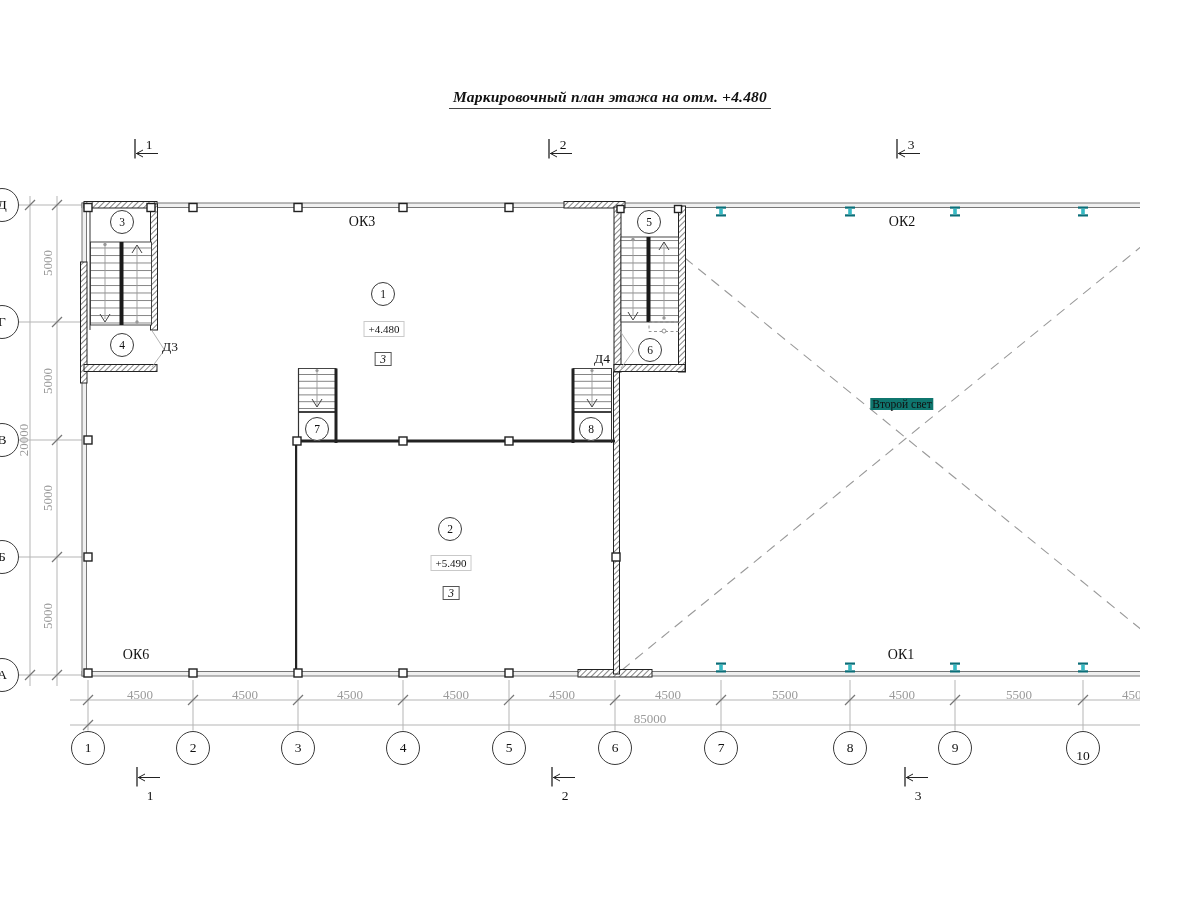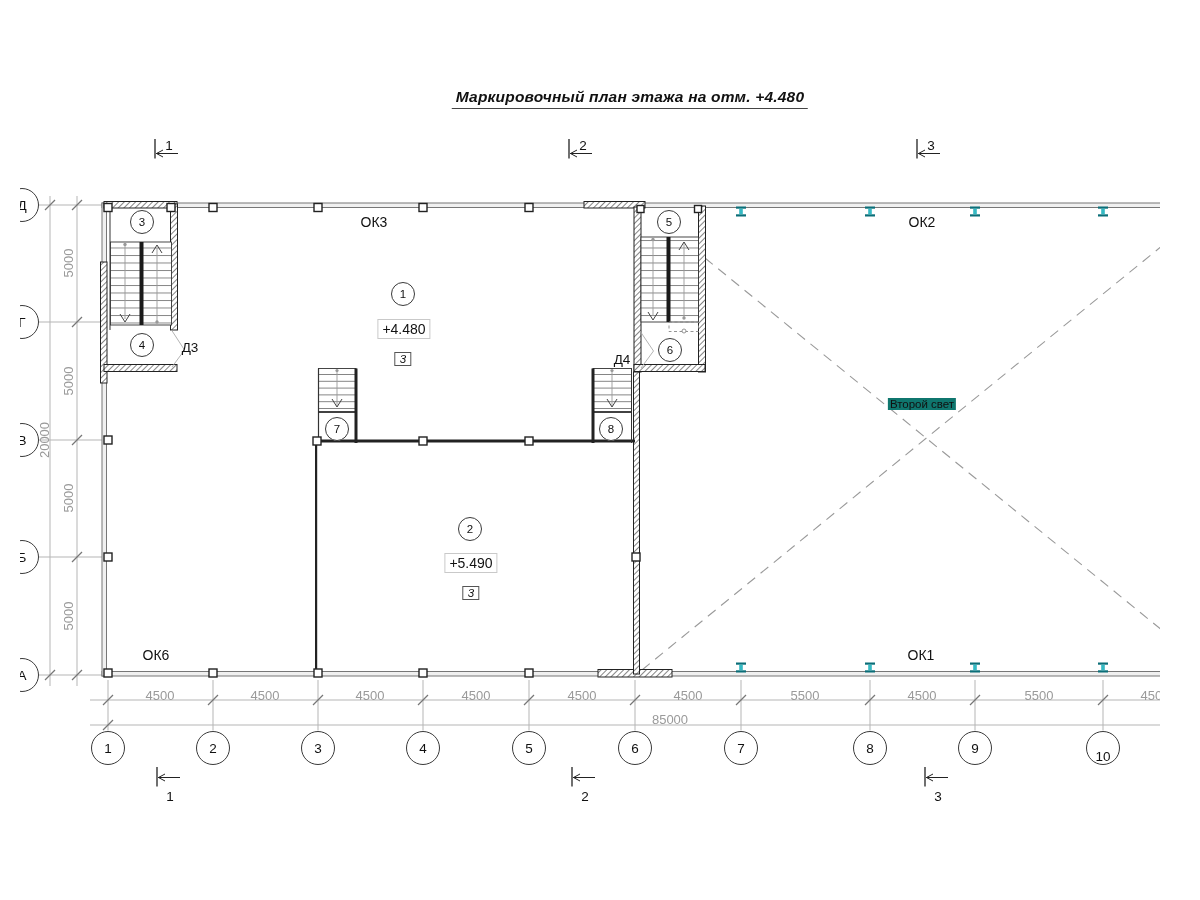--- a/index.html
+++ b/index.html
@@ -1,18 +1,18 @@
 <!DOCTYPE html>
 <html><head>
 <meta charset="utf-8">
 <style>
   html,body { margin:0; padding:0; background:#fff; }
   #sheet {
     position:relative; width:1140px; height:900px; background:#fff;
-    overflow:hidden; font-family:Liberation Sans, sans-serif; color:#111;margin-left:20px;
+    overflow:hidden; font-family:Liberation Serif, serif; color:#111;
   }
   #sheet svg { position:absolute; left:0; top:0; }
   .t { position:absolute; white-space:nowrap; transform:translate(-50%,-50%); }
   .title {
     position:absolute; transform:translateX(-50%);
     font-size:15.5px; font-style:italic; font-weight:bold;
     border-bottom:1.2px solid #444; padding:0 4px 2px 4px; letter-spacing:.2px;
   }
   .dim  { color:#9a9a9a; font-size:13px; }
   .vdim { transform:translate(-50%,-50%) rotate(-90deg); }
@@ -23,21 +23,21 @@
   .circ {
     position:absolute; width:24px; height:24px; box-sizing:border-box;
     border:1px solid #3a3a3a; border-radius:50%; background:#fff;
     display:flex; align-items:center; justify-content:center; font-size:11.5px;
   }
   .axc {
     position:absolute; width:34px; height:34px; box-sizing:border-box;
     border:1.2px solid #3a3a3a; border-radius:50%; background:#fff;
     display:flex; align-items:center; justify-content:center; font-size:13.5px;
   }
-  .elev { border:1px solid #c9c9c9; background:#fff; padding:1px 4px; font-size:14px; }
+  .elev { border:1px solid #c9c9c9; background:#fff; padding:1px 4px; font-size:11px; }
   .typ  { border:1px solid #555; background:#fff; padding:0 4.5px; font-size:11.5px; font-style:italic; }
 </style>
 </head>
 <body>
 
 <div id="sheet">
 
   <svg width="1200" height="900" viewBox="0 0 1200 900">
     <defs>
       <pattern id="hatch" width="4" height="4" patternUnits="userSpaceOnUse" patternTransform="rotate(45)">
@@ -281,21 +281,21 @@
 
   <div class="title" style="left:610px; top:88px;">Маркировочный план этажа на отм. +4.480</div>
 
   <span class="t sec" style="left:149px; top:145px;">1</span>
   <span class="t sec" style="left:563px; top:145px;">2</span>
   <span class="t sec" style="left:911px; top:145px;">3</span>
   <span class="t sec" style="left:150px; top:796px;">1</span>
   <span class="t sec" style="left:565px; top:796px;">2</span>
   <span class="t sec" style="left:918px; top:796px;">3</span>
 
-  <span class="t lbl14" style="left:354px; top:222px;">ОК3</span>
+  <span class="t lbl14" style="left:362px; top:222px;">ОК3</span>
   <span class="t lbl14" style="left:902px; top:222px;">ОК2</span>
   <span class="t lbl14" style="left:136px; top:655px;">ОК6</span>
   <span class="t lbl14" style="left:901px; top:655px;">ОК1</span>
 
   <span class="t lbl13" style="left:170px; top:347px;">Д3</span>
   <span class="t lbl13" style="left:602px; top:359px;">Д4</span>
 
   <span class="t void-lbl" style="left:902px; top:404px;">Второй свет</span>
 
   <div class="circ" style="left:110px; top:210px;">

